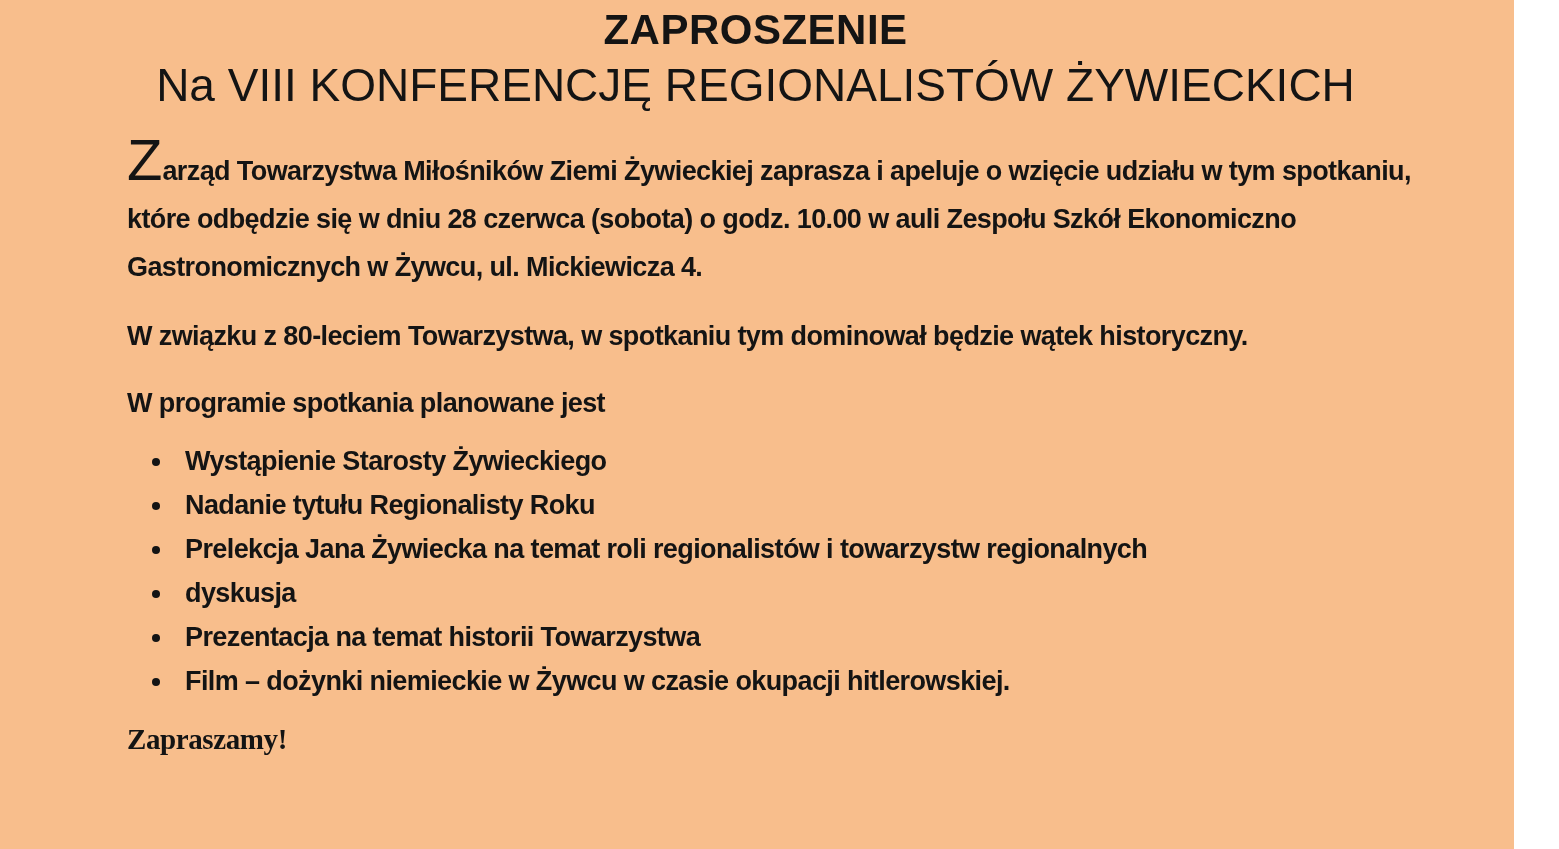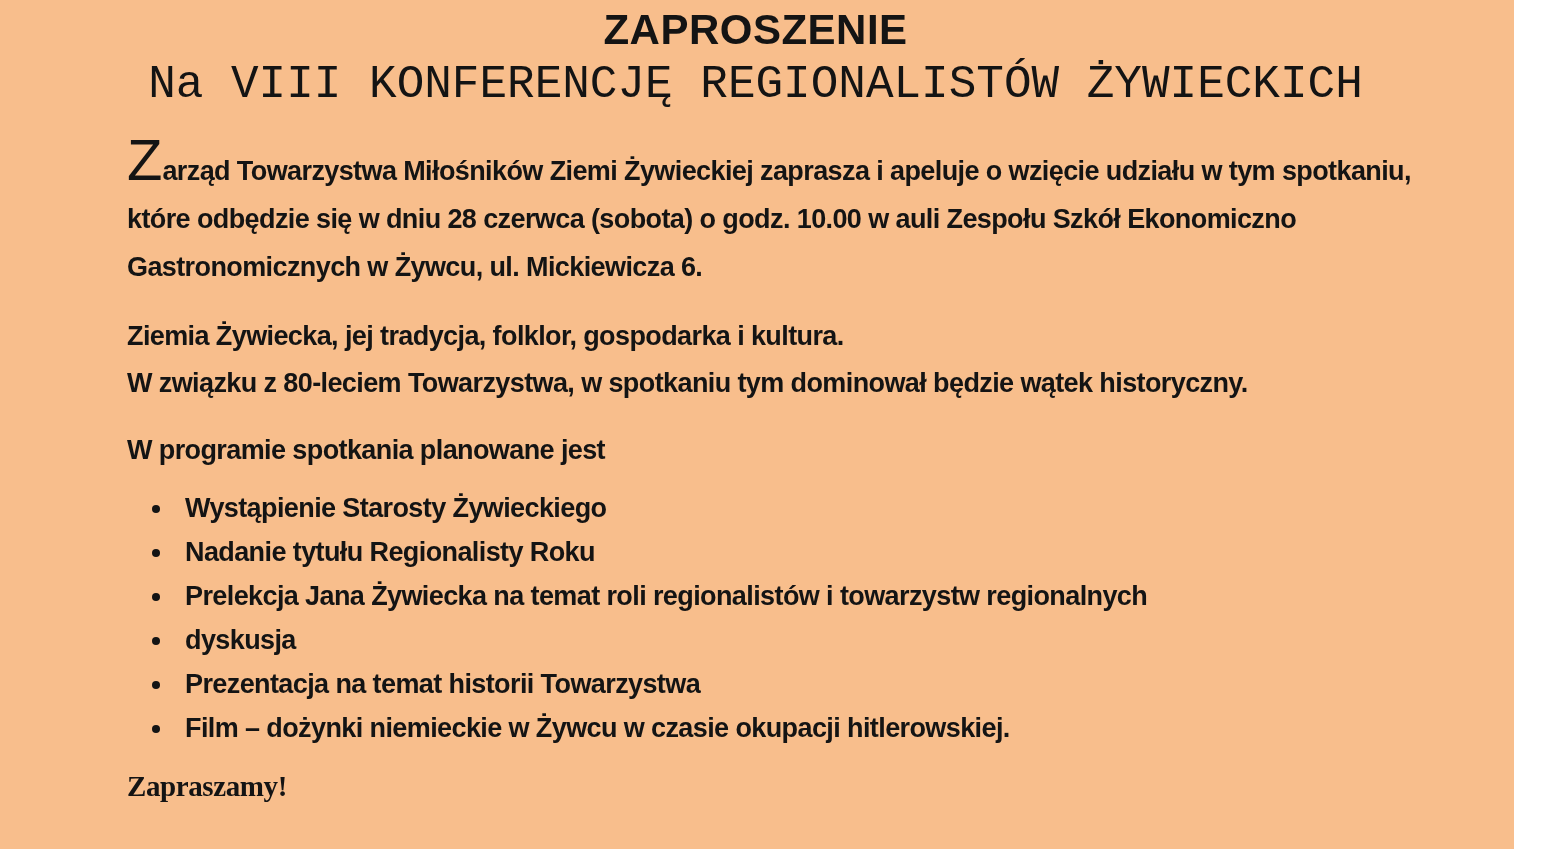--- a/index.html
+++ b/index.html
@@ -25,21 +25,20 @@
     line-height: 48px;
     letter-spacing: 0.5px;
   }
   .subtitle {
     margin: 6px 0 0 0;
     text-align: center;
     font-size: 46px;
     font-weight: normal;
     line-height: 50px;
     letter-spacing: 0px;
-    font-family: Liberation Mono, monospace;
   }
   .para {
     font-size: 27px;
     font-weight: bold;
     letter-spacing: -0.6px;
     white-space: nowrap;
   }
   .p1 { margin-top: 26px; line-height: 48px; }
   .p2 { margin-top: 24px; line-height: 43px; }
   .p3 { margin-top: 4px; line-height: 43px; }
@@ -77,25 +76,24 @@
 
 <div class="page">
 
   <h1 class="title">ZAPROSZENIE</h1>
 
   <h2 class="subtitle">Na VIII KONFERENCJĘ REGIONALISTÓW ŻYWIECKICH</h2>
 
   <div class="para p1">
     <div><span class="drop-cap">Z</span><span>arząd Towarzystwa Miłośników Ziemi Żywieckiej zaprasza i apeluje o wzięcie udziału w tym spotkaniu,</span></div>
     <div>które odbędzie się w dniu 28 czerwca (sobota) o godz. 10.00 w auli Zespołu Szkół Ekonomiczno</div>
-    <div>Gastronomicznych w Żywcu, ul. Mickiewicza 6.</div>
+    <div>Gastronomicznych w Żywcu, ul. Mickiewicza 4.</div>
   </div>
 
   <div class="para p2">
-    <div>Ziemia Żywiecka, jej tradycja, folklor, gospodarka i kultura.</div>
   </div>
 
   <div class="para p3">W związku z 80-leciem Towarzystwa, w spotkaniu tym dominował będzie wątek historyczny.</div>
 
   <div class="para p4">W programie spotkania planowane jest</div>
 
   <ul class="program">
     <li>Wystąpienie Starosty Żywieckiego</li>
     <li>Nadanie tytułu Regionalisty Roku</li>
     <li>Prelekcja Jana Żywiecka na temat roli regionalistów i towarzystw regionalnych</li>

